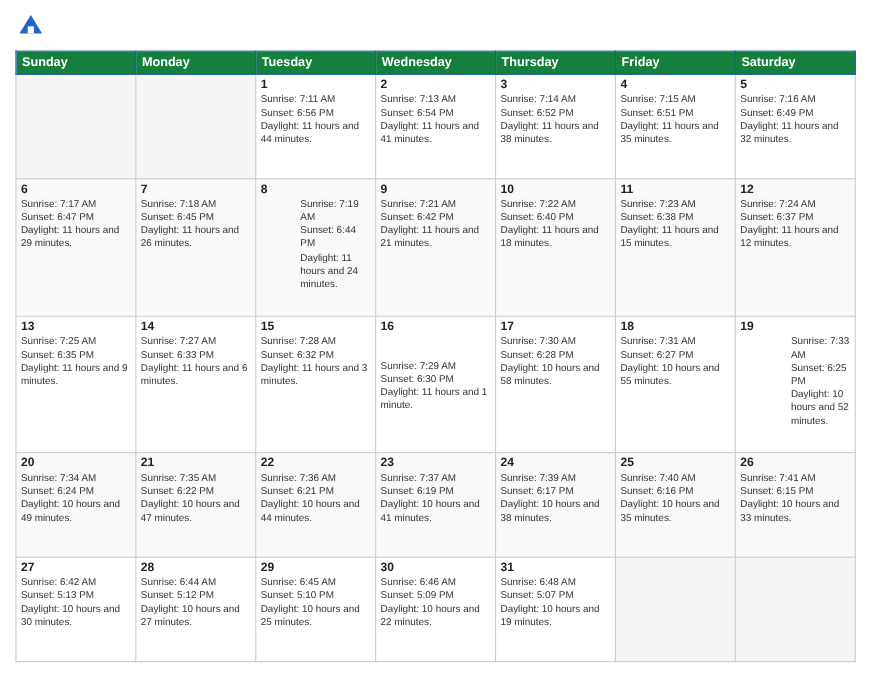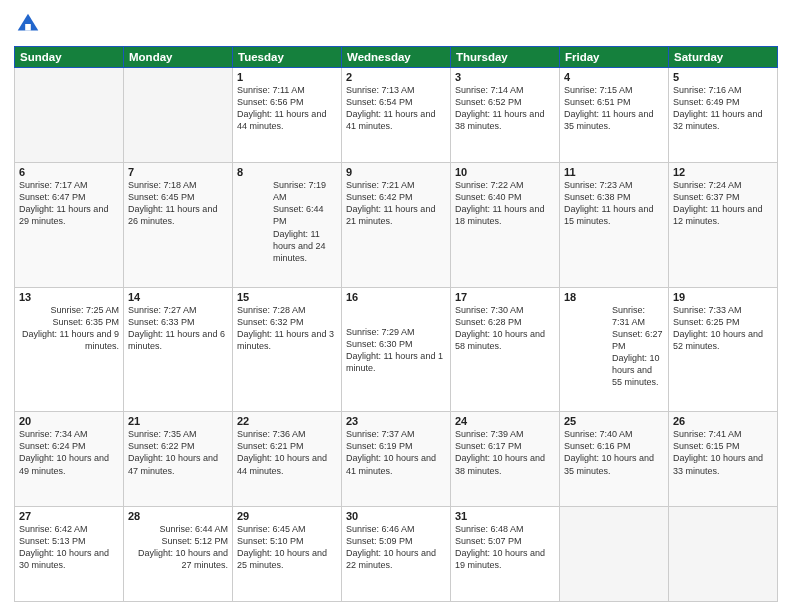--- a/index.html
+++ b/index.html
@@ -211,21 +211,21 @@
           <td>
             <span class="day-num">12</span>
             <div class="day-info" style="white-space: pre-line;">Sunrise: 7:24 AM
 Sunset: 6:37 PM
 Daylight: 11 hours and 12 minutes.</div>
           </td>
         </tr>
         <tr>
           <td>
             <span class="day-num">13</span>
-            <div class="day-info" style="white-space: pre-line; text-align: right;">Sunrise: 7:25 AM
+            <div class="day-info" style="white-space: pre-line;">Sunrise: 7:25 AM
 Sunset: 6:35 PM
 Daylight: 11 hours and 9 minutes.</div>
           </td>
           <td>
             <span class="day-num">14</span>
             <div class="day-info" style="white-space: pre-line;">Sunrise: 7:27 AM
 Sunset: 6:33 PM
 Daylight: 11 hours and 6 minutes.</div>
           </td>
           <td>
@@ -241,27 +241,27 @@
 Daylight: 11 hours and 1 minute.</div>
           </td>
           <td>
             <span class="day-num">17</span>
             <div class="day-info" style="white-space: pre-line;">Sunrise: 7:30 AM
 Sunset: 6:28 PM
 Daylight: 10 hours and 58 minutes.</div>
           </td>
           <td>
             <span class="day-num">18</span>
-            <div class="day-info" style="white-space: pre-line; margin-left: 48px;">Sunrise: 7:31 AM
+            <div class="day-info" style="white-space: pre-line;">Sunrise: 7:31 AM
 Sunset: 6:27 PM
 Daylight: 10 hours and 55 minutes.</div>
           </td>
           <td>
             <span class="day-num">19</span>
-            <div class="day-info" style="white-space: pre-line;">Sunrise: 7:33 AM
+            <div class="day-info" style="white-space: pre-line; margin-left: 46px;">Sunrise: 7:33 AM
 Sunset: 6:25 PM
 Daylight: 10 hours and 52 minutes.</div>
           </td>
         </tr>
         <tr>
           <td>
             <span class="day-num">20</span>
             <div class="day-info" style="white-space: pre-line;">Sunrise: 7:34 AM
 Sunset: 6:24 PM
 Daylight: 10 hours and 49 minutes.</div>
@@ -305,21 +305,21 @@
         </tr>
         <tr>
           <td>
             <span class="day-num">27</span>
             <div class="day-info" style="white-space: pre-line;">Sunrise: 6:42 AM
 Sunset: 5:13 PM
 Daylight: 10 hours and 30 minutes.</div>
           </td>
           <td>
             <span class="day-num">28</span>
-            <div class="day-info" style="white-space: pre-line; text-align: right;">Sunrise: 6:44 AM
+            <div class="day-info" style="white-space: pre-line;">Sunrise: 6:44 AM
 Sunset: 5:12 PM
 Daylight: 10 hours and 27 minutes.</div>
           </td>
           <td>
             <span class="day-num">29</span>
             <div class="day-info" style="white-space: pre-line;">Sunrise: 6:45 AM
 Sunset: 5:10 PM
 Daylight: 10 hours and 25 minutes.</div>
           </td>
           <td>

